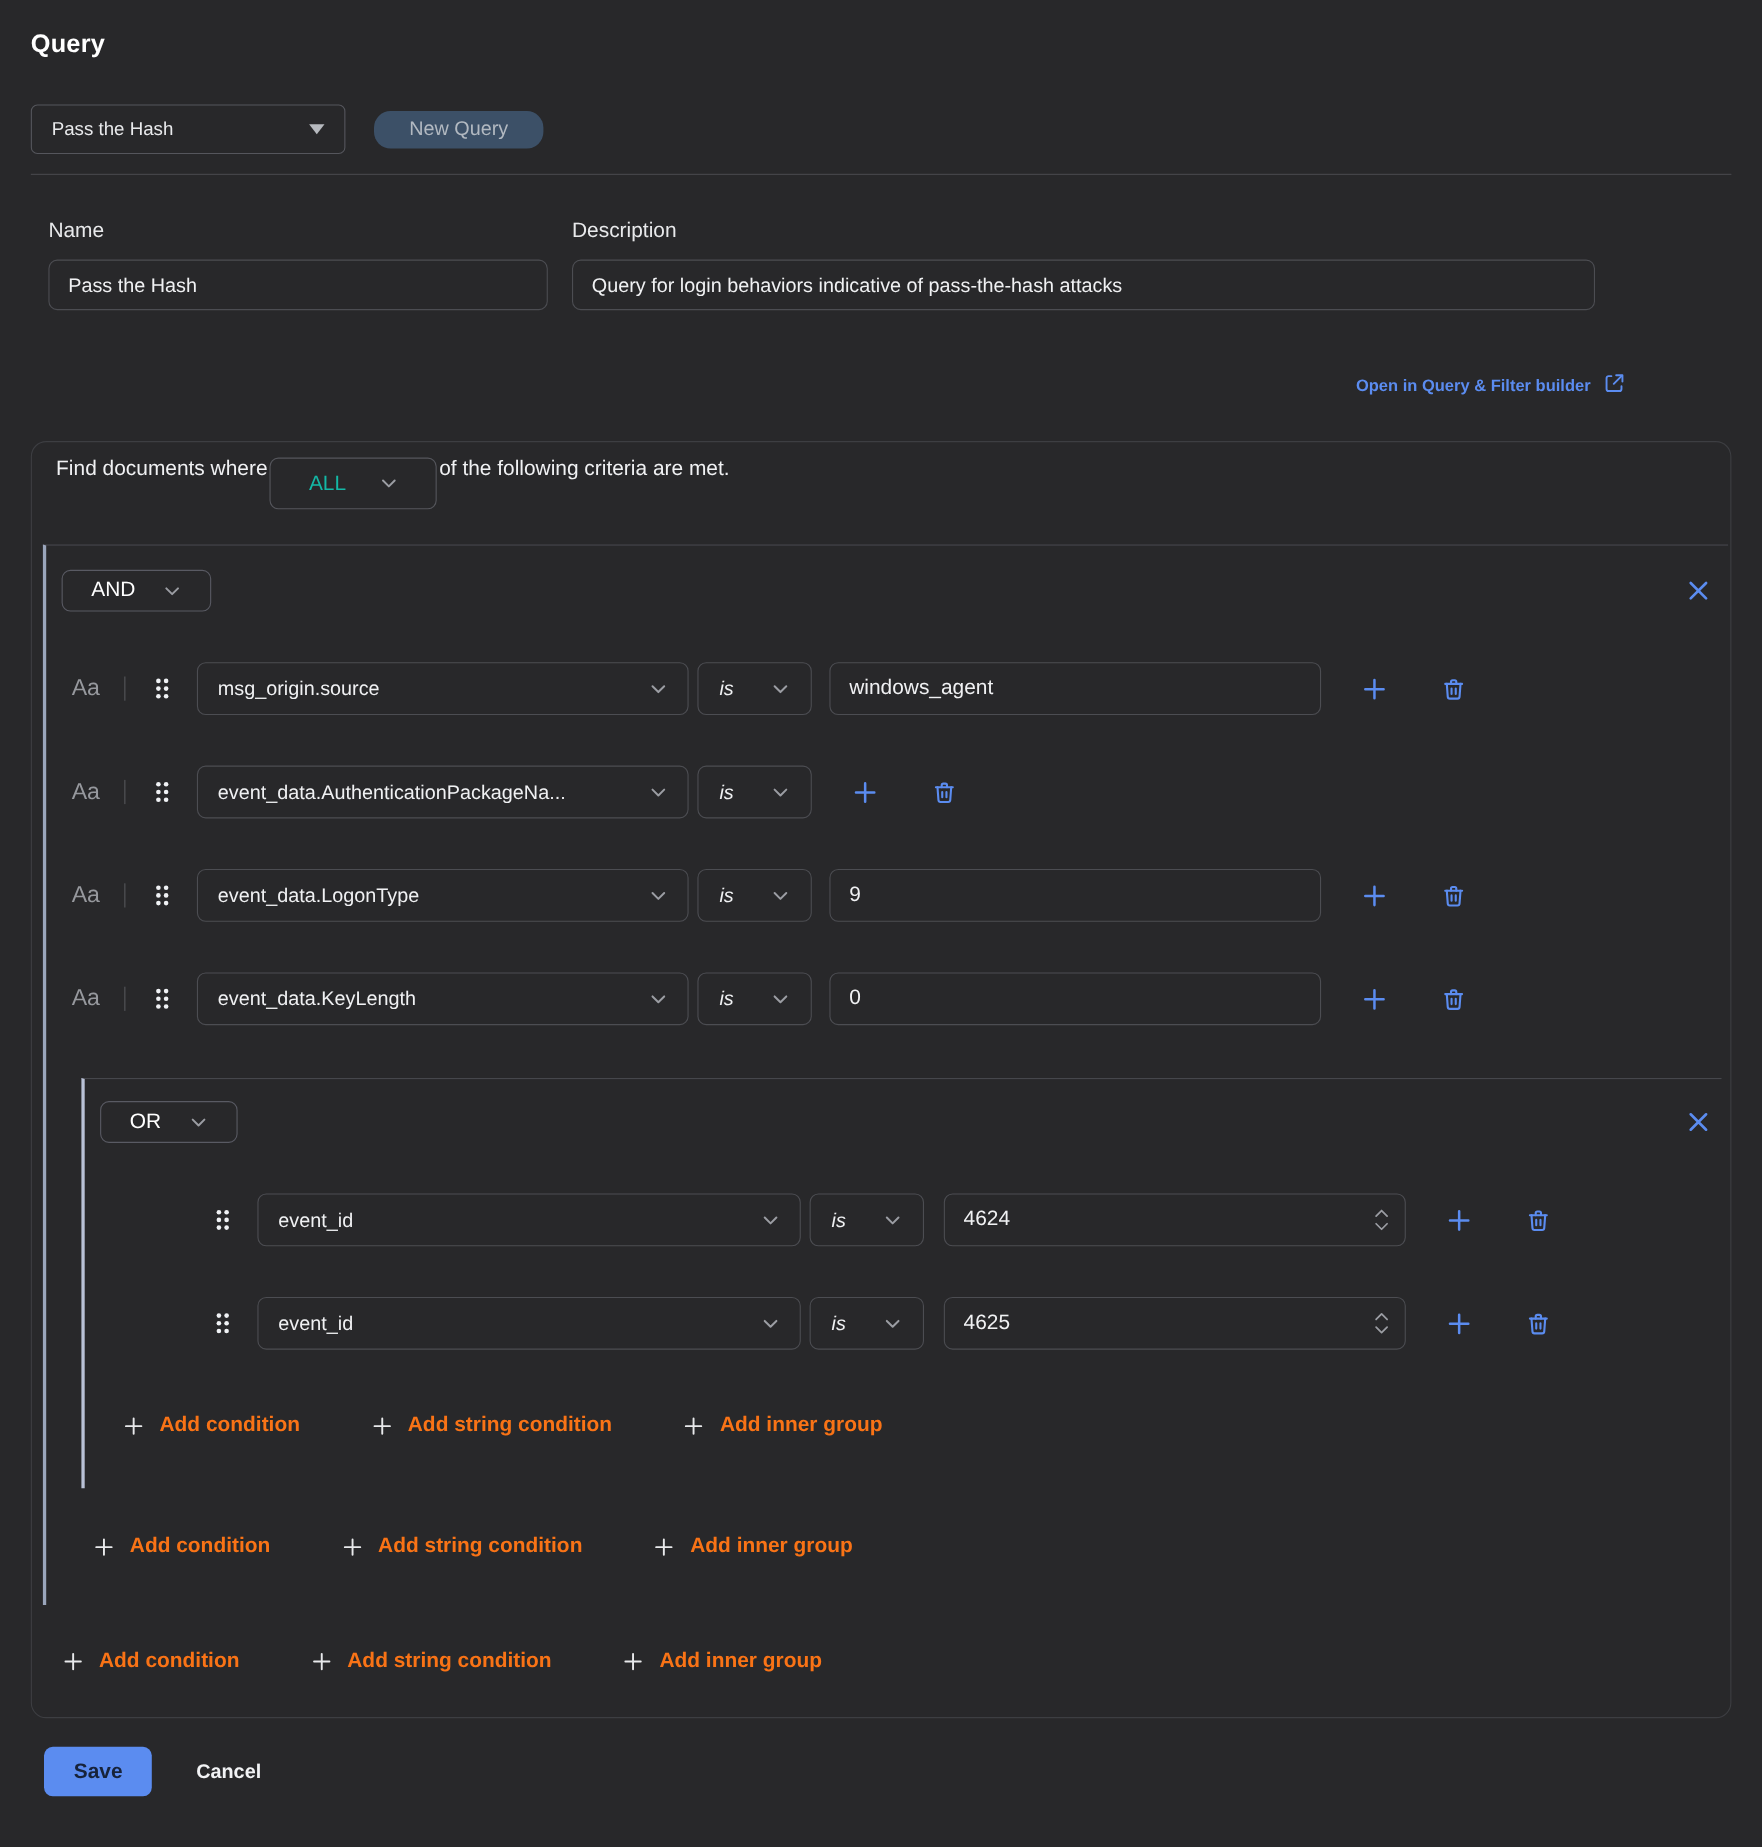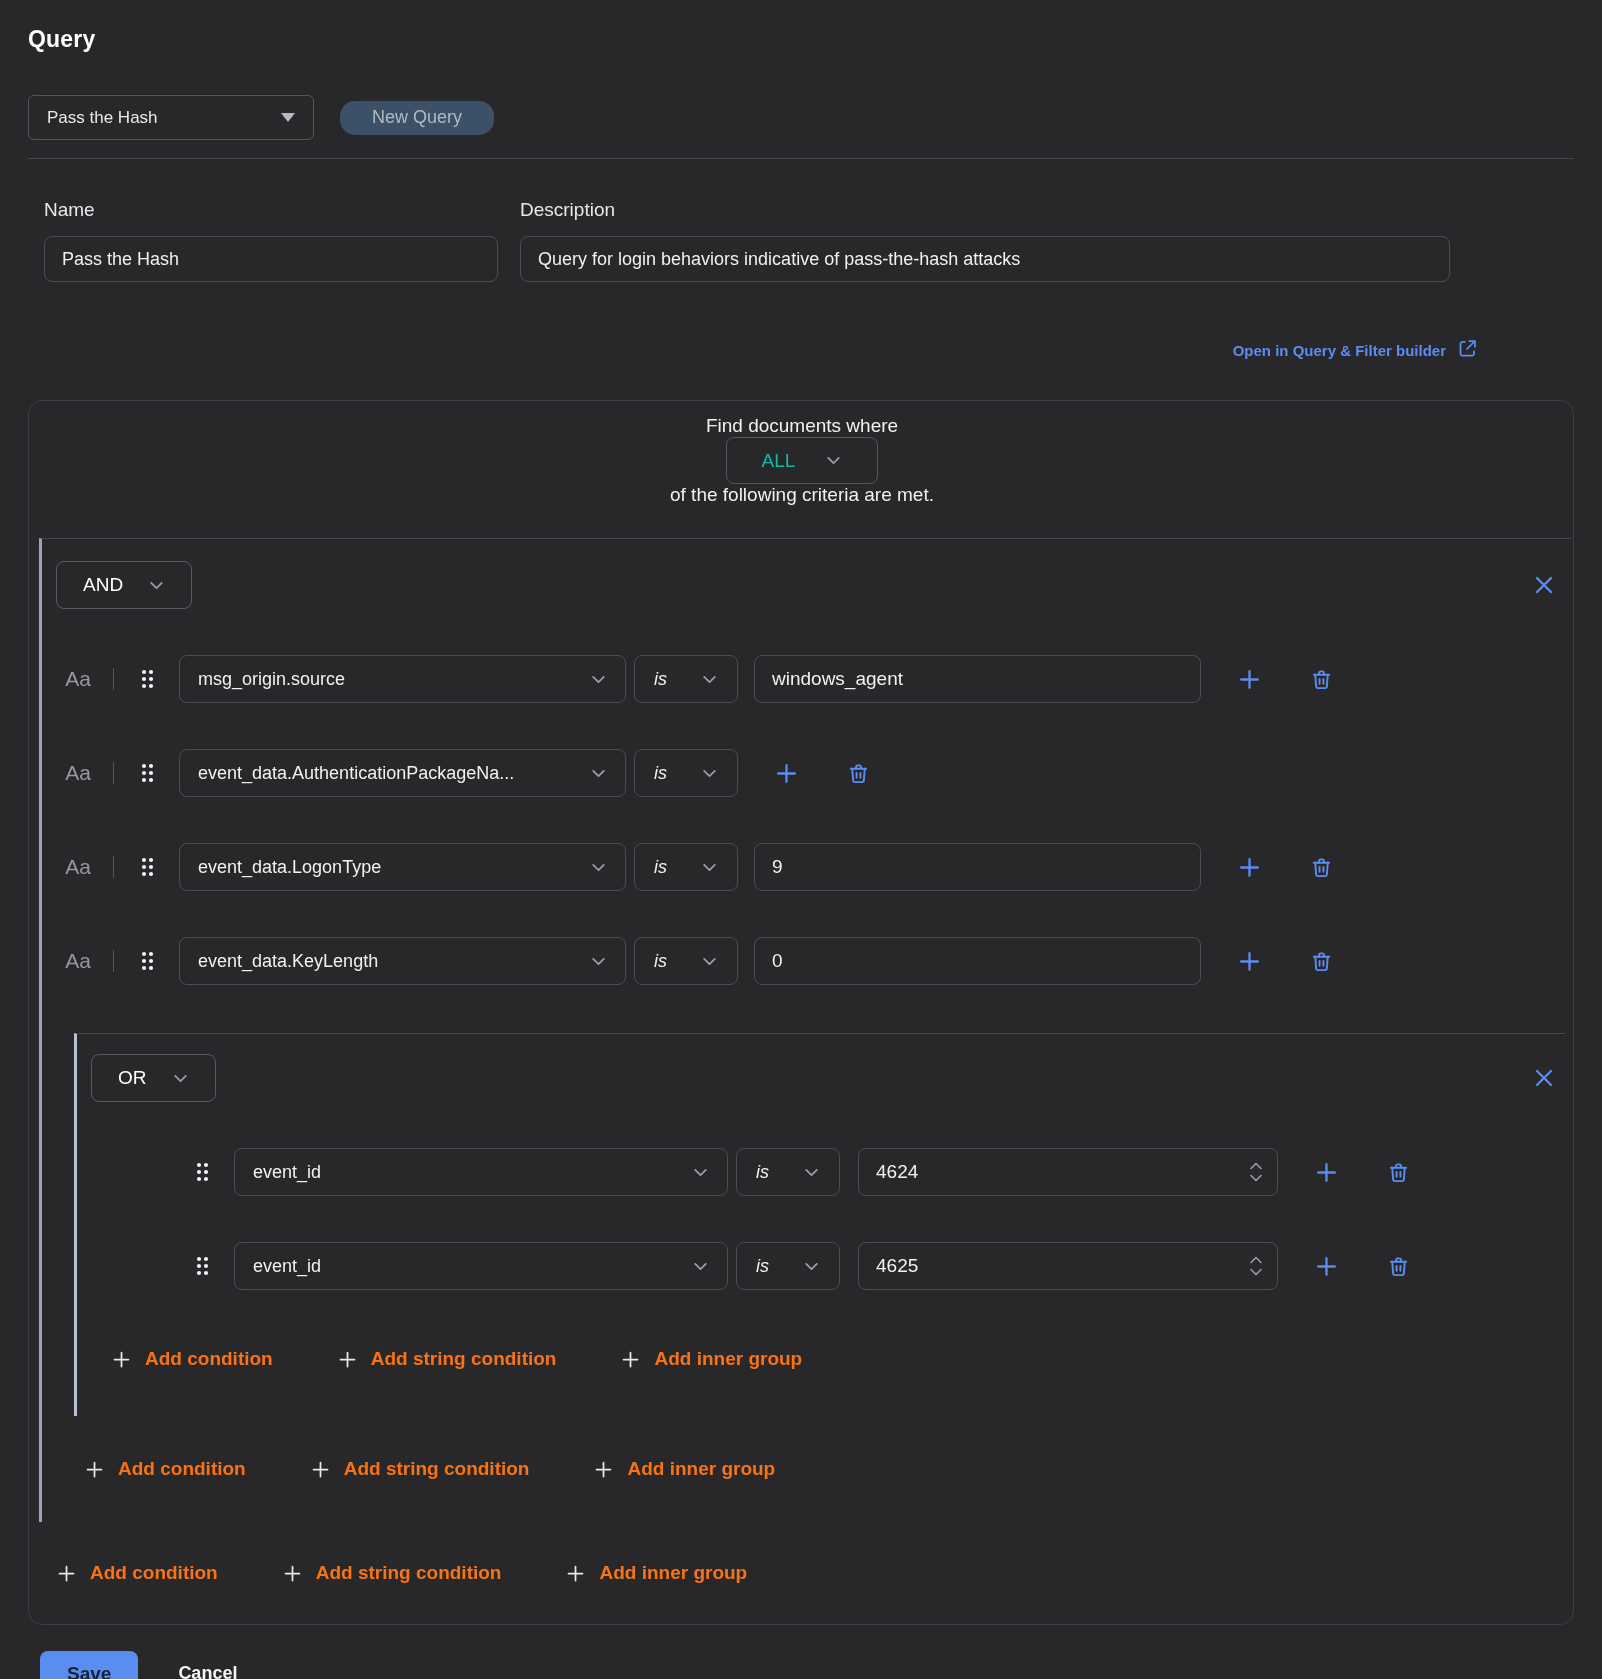--- a/index.html
+++ b/index.html
@@ -37,33 +37,33 @@
   }
   .field-name { width: 454px; }
   .field-desc { width: 930px; }
 
   
   .link-row { display: flex; justify-content: flex-end; margin-top: 56px; padding-right: 96px; }
   .builder-link { display: flex; align-items: center; gap: 11px; color: #5b8cf0; font-size: 15px; font-weight: 600; cursor: pointer; text-decoration: none; }
 
   
   .builder-panel { margin-top: 38px; border: 1px solid #3d3e42; border-radius: 14px; padding: 8px 0 40px 0; width: 1546px; }
-  .find-row { display: flex; align-items: center; padding: 6px 20px 0 22px; font-size: 19px; color: #f0f1f3; flex-direction: column; }
+  .find-row { display: flex; align-items: flex-start; padding: 6px 20px 0 22px; font-size: 19px; color: #f0f1f3; }
   .match-select {
     height: 47px; min-width: 152px; border: 1px solid #55565c; border-radius: 8px;
     display: flex; align-items: center; justify-content: center; gap: 30px;
     font-size: 19px; color: #14b8a6; margin: 0 2px; cursor: pointer;
   }
 
   .group-outer { margin: 32px 2px 0 10px; border-top: 1px solid #46474c; border-left: 3px solid #9aa5bb; padding: 22px 6px 42px 14px; }
   .group-inner { margin: 48px 0 0 18px; border-top: 1px solid #46474c; border-left: 3px solid #b9c1d6; padding: 20px 0 46px 14px; }
 
   .group-header { display: flex; align-items: center; justify-content: space-between; }
   .op-pill {
-    height: 48px; border: 1px solid #595a63; border-radius: 8px;
+    height: 38px; border: 1px solid #595a63; border-radius: 8px;
     display: inline-flex; align-items: center; gap: 25px; padding: 0 26px;
     font-size: 19px; color: #ffffff; cursor: pointer; justify-content: center;
   }
   .close-btn { background: none; border: none; cursor: pointer; margin-right: 10px; display: flex; }
 
   .cond-row { display: flex; align-items: center; margin-top: 46px; }
   .cond-row.inner { padding-left: 104px; }
   .type-icon { width: 44px; text-align: center; font-size: 21px; color: #96989d; }
   .row-sep { width: 1px; height: 22px; background: #55565b; margin: 0 13px; }
   .drag-handle { margin-left: 13px; display: flex; cursor: grab; }

